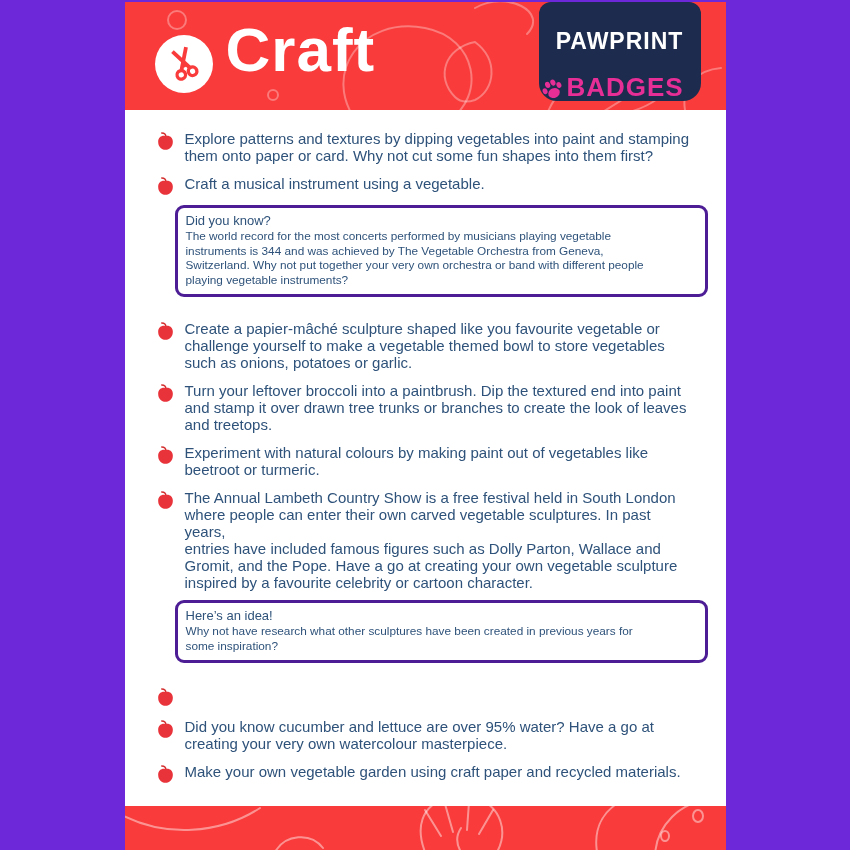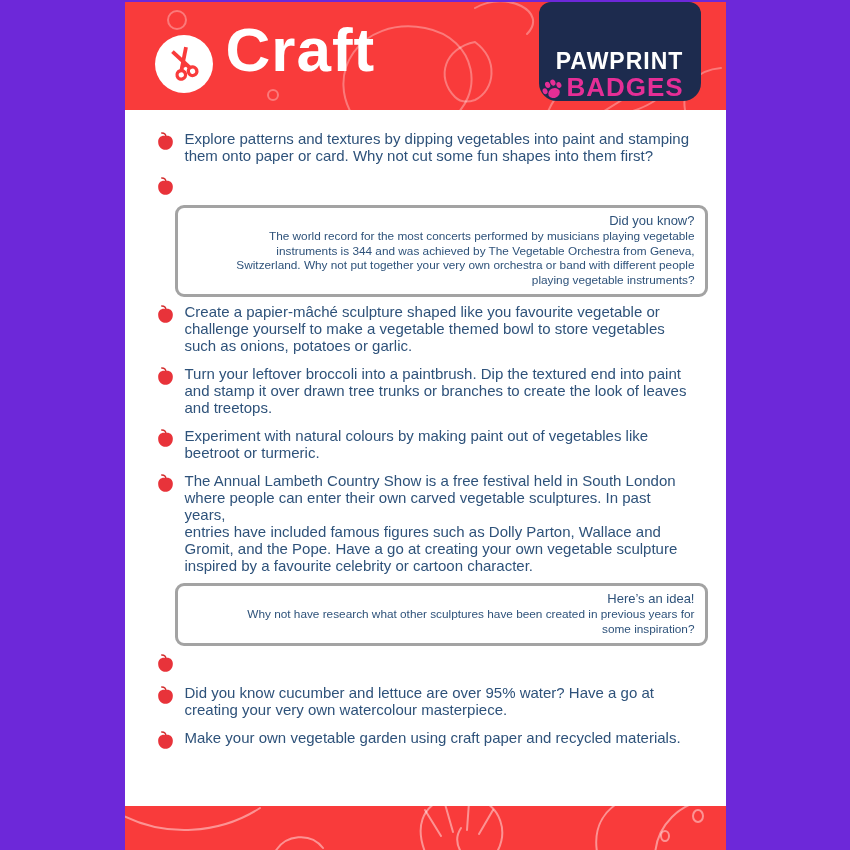--- a/index.html
+++ b/index.html
@@ -86,20 +86,21 @@
   .logo-line2 {
     color: #E62E96;
     font-weight: bold;
     font-size: 26px;
     line-height: 27px;
     letter-spacing: 1px;
     display: flex;
     align-items: center;
     gap: 2px;
     margin-left: -14px;
+    margin-top: 20px;
   }
   .paw-wrap {
     display: inline-flex;
     width: 23px;
     height: 23px;
     transform: rotate(-24deg);
     margin-top: 3px;
   }
   
   .content {
@@ -119,25 +120,24 @@
     margin-top: 1px;
   }
   .btext {
     margin: 0;
     white-space: pre-line;
     font-size: 15px;
     line-height: 17px;
     color: #2E527A;
   }
   .callout {
-    border: 3px solid #a3a3a3;
+    border: 3px solid #4c1d95;
     border-radius: 9px;
-    margin: -2px -16px 6px 18px;
+    margin: -2px -16px 23px 18px;
     padding: 4px 10px 7px 8px;
-    text-align: right;
   }
   .ctitle {
     margin: 0;
     font-size: 13px;
     line-height: 17px;
     color: #2E527A;
   }
   .cbody {
     margin: 0;
     white-space: pre-line;
@@ -213,20 +213,21 @@
               <path d="M10 6.2 C14 4.8 18.6 7.5 18.8 12.5 C19 18.5 15 22.6 10 22.6 C5 22.6 1 18.5 1.2 12.5 C1.4 7.5 6 4.8 10 6.2 Z" fill="#E8333A"></path>
             </svg></span>
           <p class="btext">Explore patterns and textures by dipping vegetables into paint and stamping
 them onto paper or card. Why not cut some fun shapes into them first?</p>
         </div>
         <div class="bullet">
           <span class="pepper"><svg viewBox="0 0 20 24" width="17" height="20">
               <path d="M10.5 7 C10.5 4 9 2.5 5.5 2.5" stroke="#D32F2F" stroke-width="1.8" fill="none" stroke-linecap="round"></path>
               <path d="M10 6.2 C14 4.8 18.6 7.5 18.8 12.5 C19 18.5 15 22.6 10 22.6 C5 22.6 1 18.5 1.2 12.5 C1.4 7.5 6 4.8 10 6.2 Z" fill="#E8333A"></path>
             </svg></span>
+          <p class="btext">Craft a musical instrument using a vegetable.</p>
         </div>
         <div class="callout">
           <p class="ctitle">Did you know?</p>
           <p class="cbody">The world record for the most concerts performed by musicians playing vegetable
 instruments is 344 and was achieved by The Vegetable Orchestra from Geneva,
 Switzerland. Why not put together your very own orchestra or band with different people
 playing vegetable instruments?</p>
         </div>
         <div class="bullet">
           <span class="pepper"><svg viewBox="0 0 20 24" width="17" height="20">

